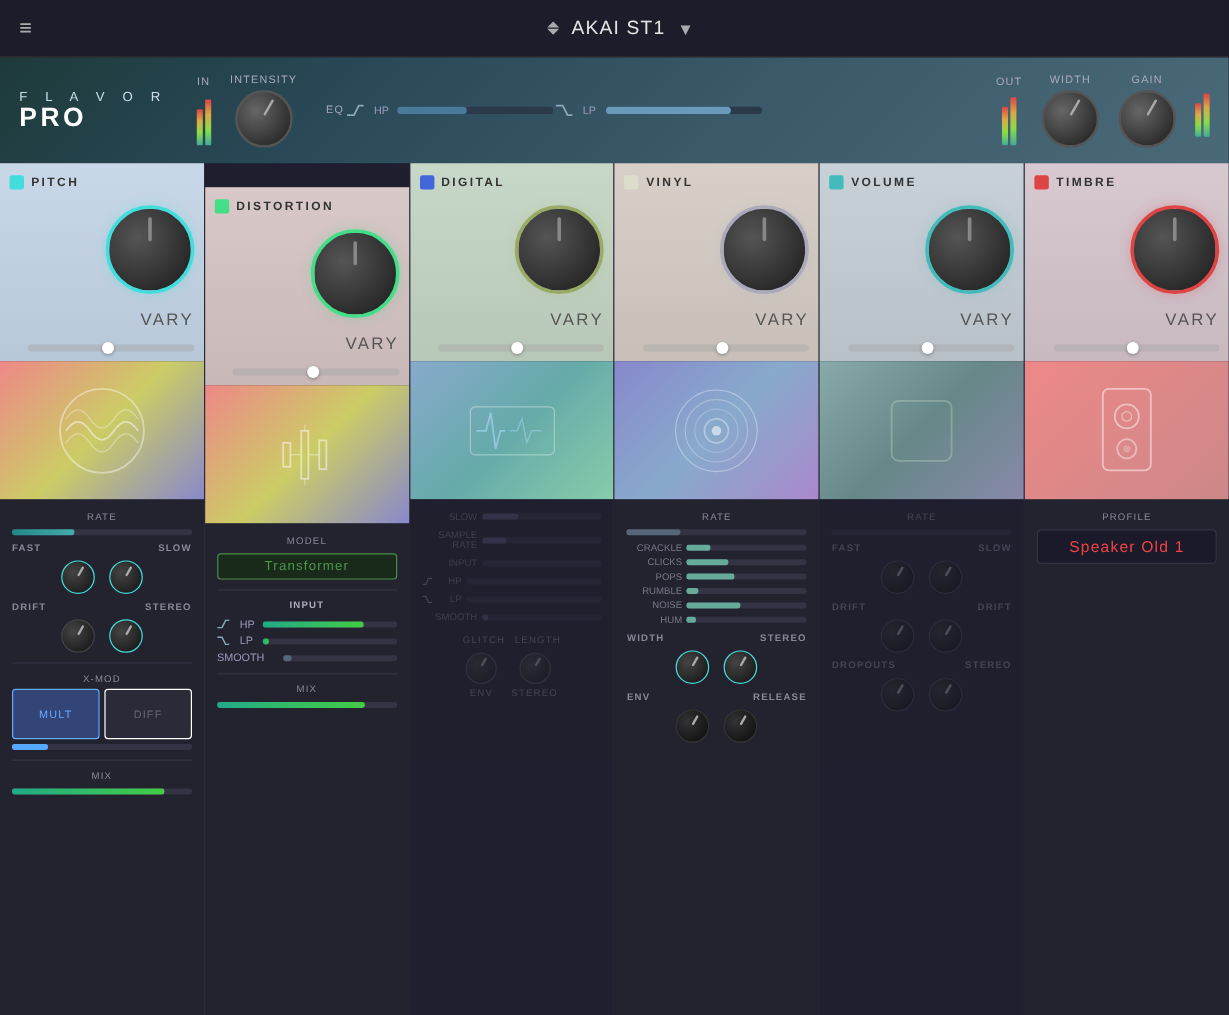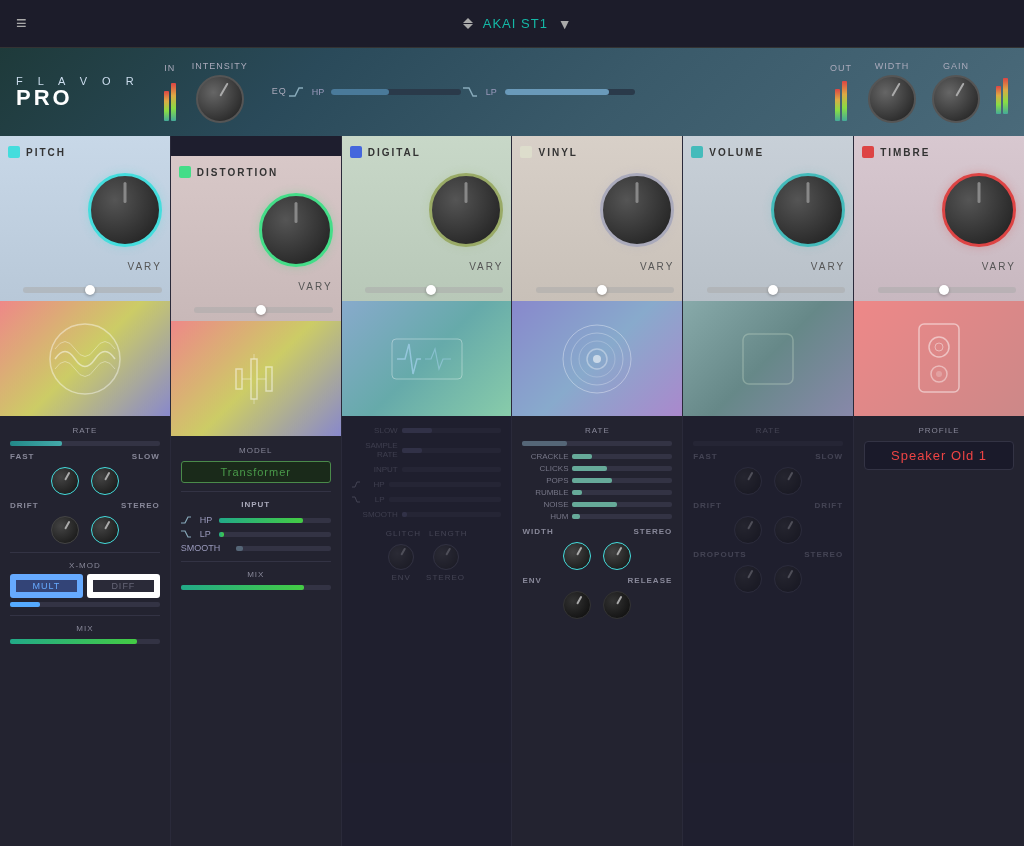--- a/index.html
+++ b/index.html
@@ -21,21 +21,21 @@
       justify-content: space-between;
       padding: 0 16px;
       border-bottom: 1px solid #333;
     }
     .top-bar-left { display: flex; align-items: center; gap: 12px; }
     .hamburger { color: #aaa; font-size: 18px; cursor: pointer; }
     .preset-nav { display: flex; flex-direction: column; align-items: center; gap: 1px; cursor: pointer; }
     .preset-nav span { width: 0; height: 0; border-left: 5px solid transparent; border-right: 5px solid transparent; }
     .preset-nav .up { border-bottom: 5px solid #aaa; }
     .preset-nav .down { border-top: 5px solid #aaa; }
-    .preset-name { color: #14b8a6; font-size: 13px; font-weight: 500; letter-spacing: 1px; }
+    .preset-name { color: #e5e5e5; font-size: 16px; font-weight: 500; letter-spacing: 1px; }
     .preset-dropdown { color: #aaa; font-size: 14px; cursor: pointer; }
 
     
     .header-strip {
       height: 88px;
       background: linear-gradient(135deg, #1e3a3a 0%, #2a4a5a 30%, #3a5a6a 60%, #4a6a7a 100%);
       display: flex;
       align-items: center;
       padding: 0 16px;
       gap: 16px;
@@ -171,21 +171,21 @@
       border-radius: 2px;
     }
     .main-knob.pitch-knob { border-color: #4dd; box-shadow: 0 0 10px rgba(77,220,220,0.3); }
     .main-knob.dist-knob { border-color: #4d8; box-shadow: 0 0 10px rgba(77,210,130,0.3); }
     .main-knob.digital-knob { border-color: #9a6; box-shadow: 0 0 10px rgba(150,180,100,0.2); }
     .main-knob.vinyl-knob { border-color: #aab; box-shadow: 0 0 10px rgba(170,170,200,0.2); }
     .main-knob.volume-knob { border-color: #4bb; box-shadow: 0 0 10px rgba(77,190,190,0.2); }
     .main-knob.timbre-knob { border-color: #d44; box-shadow: 0 0 10px rgba(210,80,80,0.3); }
 
     .vary-label {
-      font-size: 10px;
+      font-size: 14px;
       letter-spacing: 2px;
       color: #555;
     }
     .vary-slider {
       width: 90%;
       height: 6px;
       background: #aaa8;
       border-radius: 3px;
       position: relative;
     }
@@ -284,24 +284,24 @@
       display: flex;
       flex-direction: column;
       gap: 4px;
     }
     .xmod-btns {
       display: flex;
       gap: 4px;
     }
     .xmod-btn {
       flex: 1;
-      padding: 1px 0;
+      padding: 15px 0;
       font-size: 9px;
       letter-spacing: 1px;
-      border: 6px solid #ffffff;
+      border: 1px solid #ffffff;
       border-radius: 3px;
       cursor: pointer;
       text-align: center;
     }
     .xmod-btn.active {
       background: #334477;
       color: #6af;
       border-color: #6af;
     }
     .xmod-btn.inactive {

